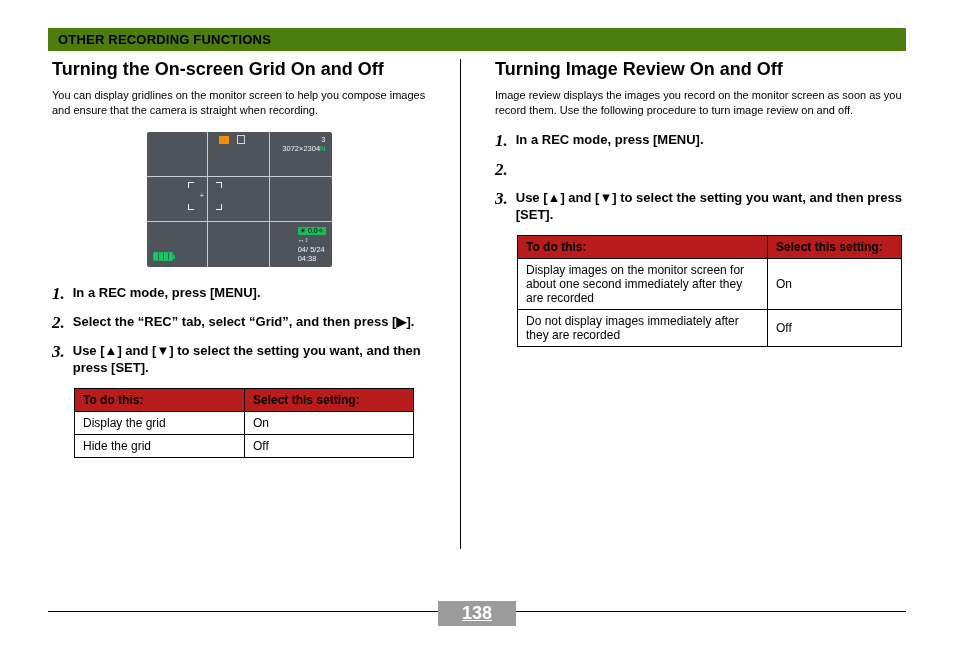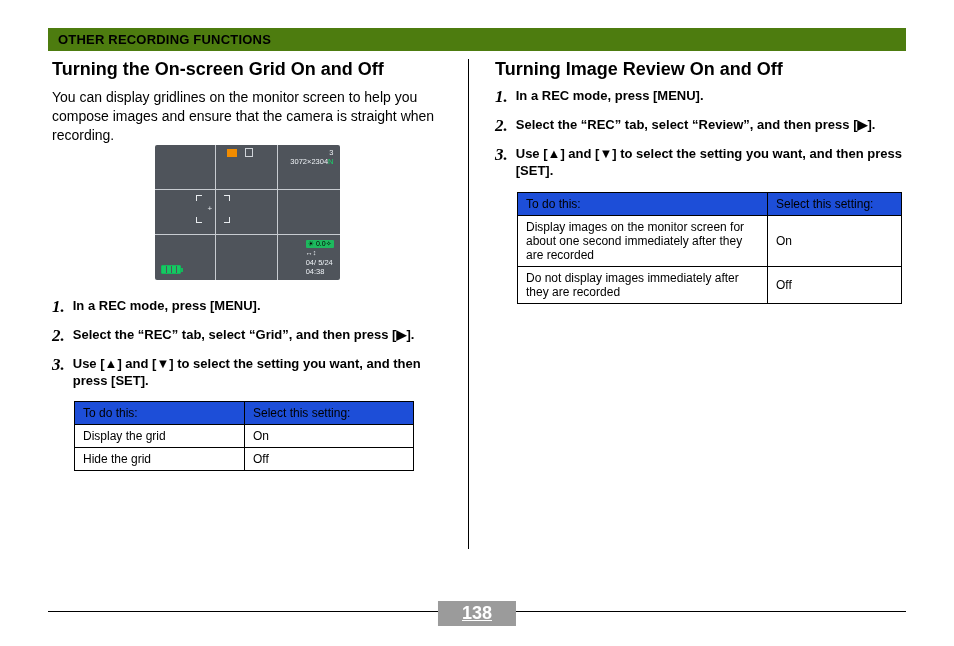--- a/index.html
+++ b/index.html
@@ -1,29 +1,29 @@
 <!DOCTYPE html>
 <html><head>
 <meta charset="utf-8">
 <style>
   *{box-sizing:border-box;margin:0;padding:0}
   html,body{width:954px;height:646px;font-family:Arial,Helvetica,sans-serif;background:#fff;color:#000}
   .page{width:954px;height:646px;padding:28px 48px 12px;position:relative}
   .header-bar{background:#4d7c0f;padding:4px 10px;font-weight:bold;font-size:13px;letter-spacing:0.2px;margin-bottom:8px}
-  .cols{display:flex;gap:0}
+  .cols{display:flex;gap:8px}
   .col{flex:1;padding:0 4px}
   .divider{width:1px;background:#000;margin:0 22px;min-height:490px}
   h2{font-size:18px;font-weight:bold;margin-bottom:8px}
-  .intro{font-size:14px;line-height:1.35;}
+  .intro{font-size:11px;line-height:1.35;margin-bottom:14px}
   .step{display:flex;align-items:flex-start;gap:8px;font-size:13px;margin-bottom:12px;font-weight:bold}
   .step-num{font-style:italic;font-family:Georgia,'Times New Roman',serif;font-size:17px;line-height:1}
   .step-txt{line-height:1.3}
   table.settings{border-collapse:collapse;font-size:12px;margin:6px 0 0 22px}
   table.settings th,table.settings td{border:1px solid #000;padding:4px 8px;text-align:left}
-  table.settings th{background:#1d4ed8;font-weight:normal}
+  table.settings th{background:#b91c1c;font-weight:bold}
 
   
   .screen{
     width:185px;height:135px;background:#4f545b;margin:0 auto 18px;
     position:relative;color:#eef2f6;font-size:8px;font-family:Arial;
     border-radius:2px;overflow:hidden;
   }
   .grid-line-v{position:absolute;top:0;bottom:0;width:1px;background:#c8ccd1}
   .grid-line-h{position:absolute;left:0;right:0;height:1px;background:#c8ccd1}
   .info-top{position:absolute;top:3px;right:6px;text-align:right;font-size:7.5px;line-height:1.2}
@@ -123,28 +123,28 @@
           <td>Off</td>
         </tr>
       </tbody>
         </table>
     </div>
 
     <div class="divider"></div>
 
     <div class="col">
       <h2>Turning Image Review On and Off</h2>
+      <p class="intro">Image review displays the images you record on the monitor screen as soon as you record them. Use the following procedure to turn image review on and off.</p>
 
       <div class="step">
         <span class="step-num">1.</span>
         <span class="step-txt">In a REC mode, press [MENU].</span>
       </div>
       <div class="step">
         <span class="step-num">2.</span>
-        <span class="step-txt">Select the “REC” tab, select “Review”, and then press [▶].</span>
       </div>
       <div class="step">
         <span class="step-num">3.</span>
         <span class="step-txt">Use [▲] and [▼] to select the setting you want, and then press [SET].</span>
       </div>
 
       <table class="settings" style="width:385px">
         <tbody>
             <tr>
           <th style="width:250px">To do this:</th>

